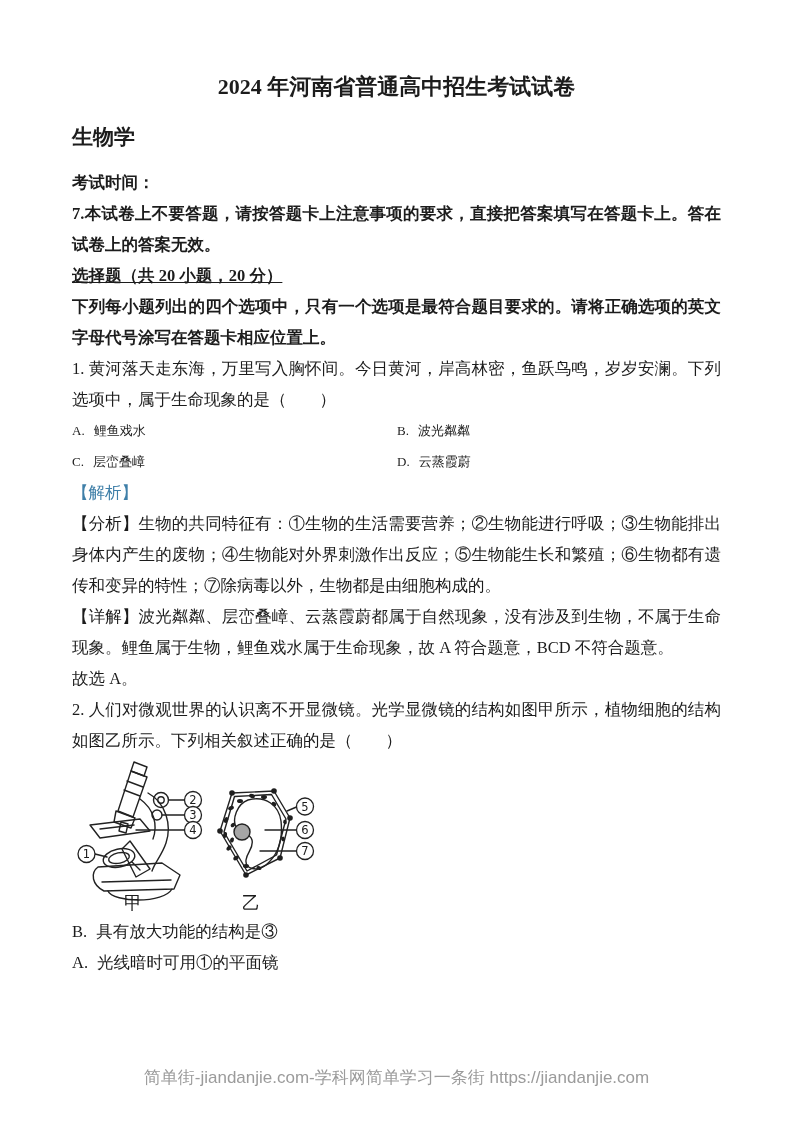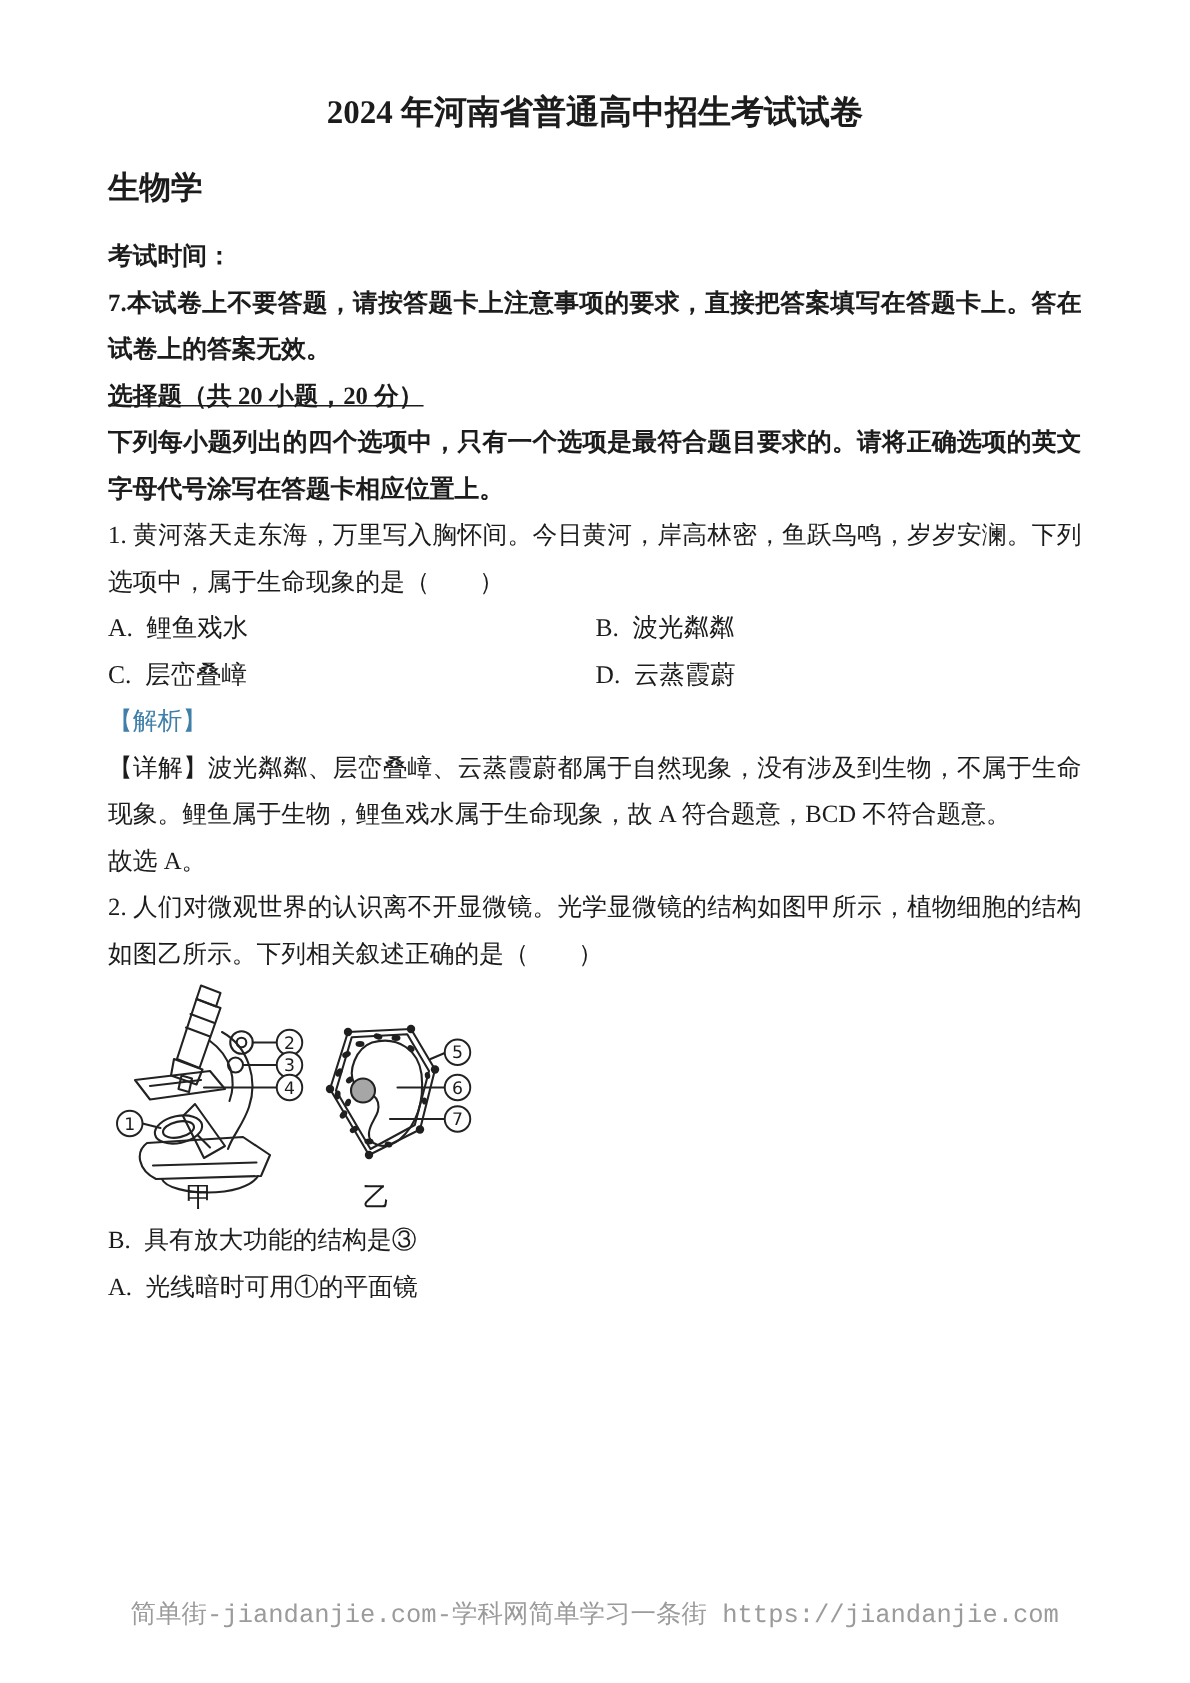--- a/index.html
+++ b/index.html
@@ -5,45 +5,45 @@
   html, body { margin: 0; padding: 0; background: #ffffff; }
   body {
     width: 793px; height: 1122px;
     position: relative; overflow: hidden;
     font-family: "Liberation Serif", "DejaVu Serif", serif;
     color: #1c1c1c;
   }
   .page { padding: 58px 72px 0 72px; }
   .doc-title {
     text-align: center; font-size: 22px; font-weight: bold;
-    line-height: 34px; margin: 0;
+    line-height: 34px; margin: 12px;
   }
   .doc-subject {
     font-size: 21px; font-weight: bold;
     line-height: 34px; margin: 16px 0 0 0;
   }
   p.line {
     margin: 0; font-size: 16.5px; line-height: 31px;
     text-align: justify;
   }
   p.first-flow { margin-top: 13px; }
   .bold { font-weight: bold; }
   .center { text-align: center; text-decoration: underline; }
   .blue { color: #3f7fa8; }
-  .opt-row { margin: 0; font-size: 17px; line-height: 31px; }
+  .opt-row { margin: 0; font-size: 13px; line-height: 31px; }
   .opt { display: inline-block; }
   .opt.col1 { width: 325px; }
   .opt-label { margin-right: 9px; }
   .figure-wrap { margin: 3px 0 3px 2px; width: 252px; height: 154px; }
   .figure-wrap svg { display: block; }
   .page-footer {
     position: absolute; top: 1066px; left: 0; right: 0;
     text-align: center; font-size: 17px; line-height: 24px;
     color: #9b9b9b;
-    font-family: Liberation Mono, monospace;
+    font-family: Liberation Sans, sans-serif;
   }
   svg .ink { stroke: #222; stroke-width: 1.4; fill: none; stroke-linejoin: round; stroke-linecap: round; }
   svg .fill-dark { fill: #1f1f1f; stroke: none; }
   svg .callout-circle { fill: #ffffff; stroke: #222; stroke-width: 1.3; }
   svg text.callout-num {
     font-family: "DejaVu Sans", sans-serif; font-size: 11.5px;
     fill: #1c1c1c; text-anchor: middle;
   }
   svg text.fig-label {
     font-family: "Liberation Serif", "DejaVu Serif", serif;
@@ -67,20 +67,21 @@
   <p class="line">1. 黄河落天走东海，万里写入胸怀间。今日黄河，岸高林密，鱼跃鸟鸣，岁岁安澜。下列选项中，属于生命现象的是（　　）</p>
 
   <p class="opt-row">
     <span class="opt col1"><span class="opt-label">A.</span><span>鲤鱼戏水</span></span><span class="opt"><span class="opt-label">B.</span><span>波光粼粼</span></span>
   </p>
   <p class="opt-row">
     <span class="opt col1"><span class="opt-label">C.</span><span>层峦叠嶂</span></span><span class="opt"><span class="opt-label">D.</span><span>云蒸霞蔚</span></span>
   </p>
 
   <p class="line"><span class="blue">【解析】</span></p>
+  <p class="line">【分析】生物的共同特征有：①生物的生活需要营养；②生物能进行呼吸；③生物能排出身体内产生的废物；④生物能对外界刺激作出反应；⑤生物能生长和繁殖；⑥生物都有遗传和变异的特性；⑦除病毒以外，生物都是由细胞构成的。</p>
   <p class="line">【详解】波光粼粼、层峦叠嶂、云蒸霞蔚都属于自然现象，没有涉及到生物，不属于生命现象。鲤鱼属于生物，鲤鱼戏水属于生命现象，故 A 符合题意，BCD 不符合题意。</p>
   <p class="line">故选 A。</p>
 
   <p class="line">2. 人们对微观世界的认识离不开显微镜。光学显微镜的结构如图甲所示，植物细胞的结构如图乙所示。下列相关叙述正确的是（　　）</p>
 
   <div class="figure-wrap">
     <svg width="252" height="154" viewBox="0 0 252 154" xmlns="http://www.w3.org/2000/svg">
 
       <g>
 

